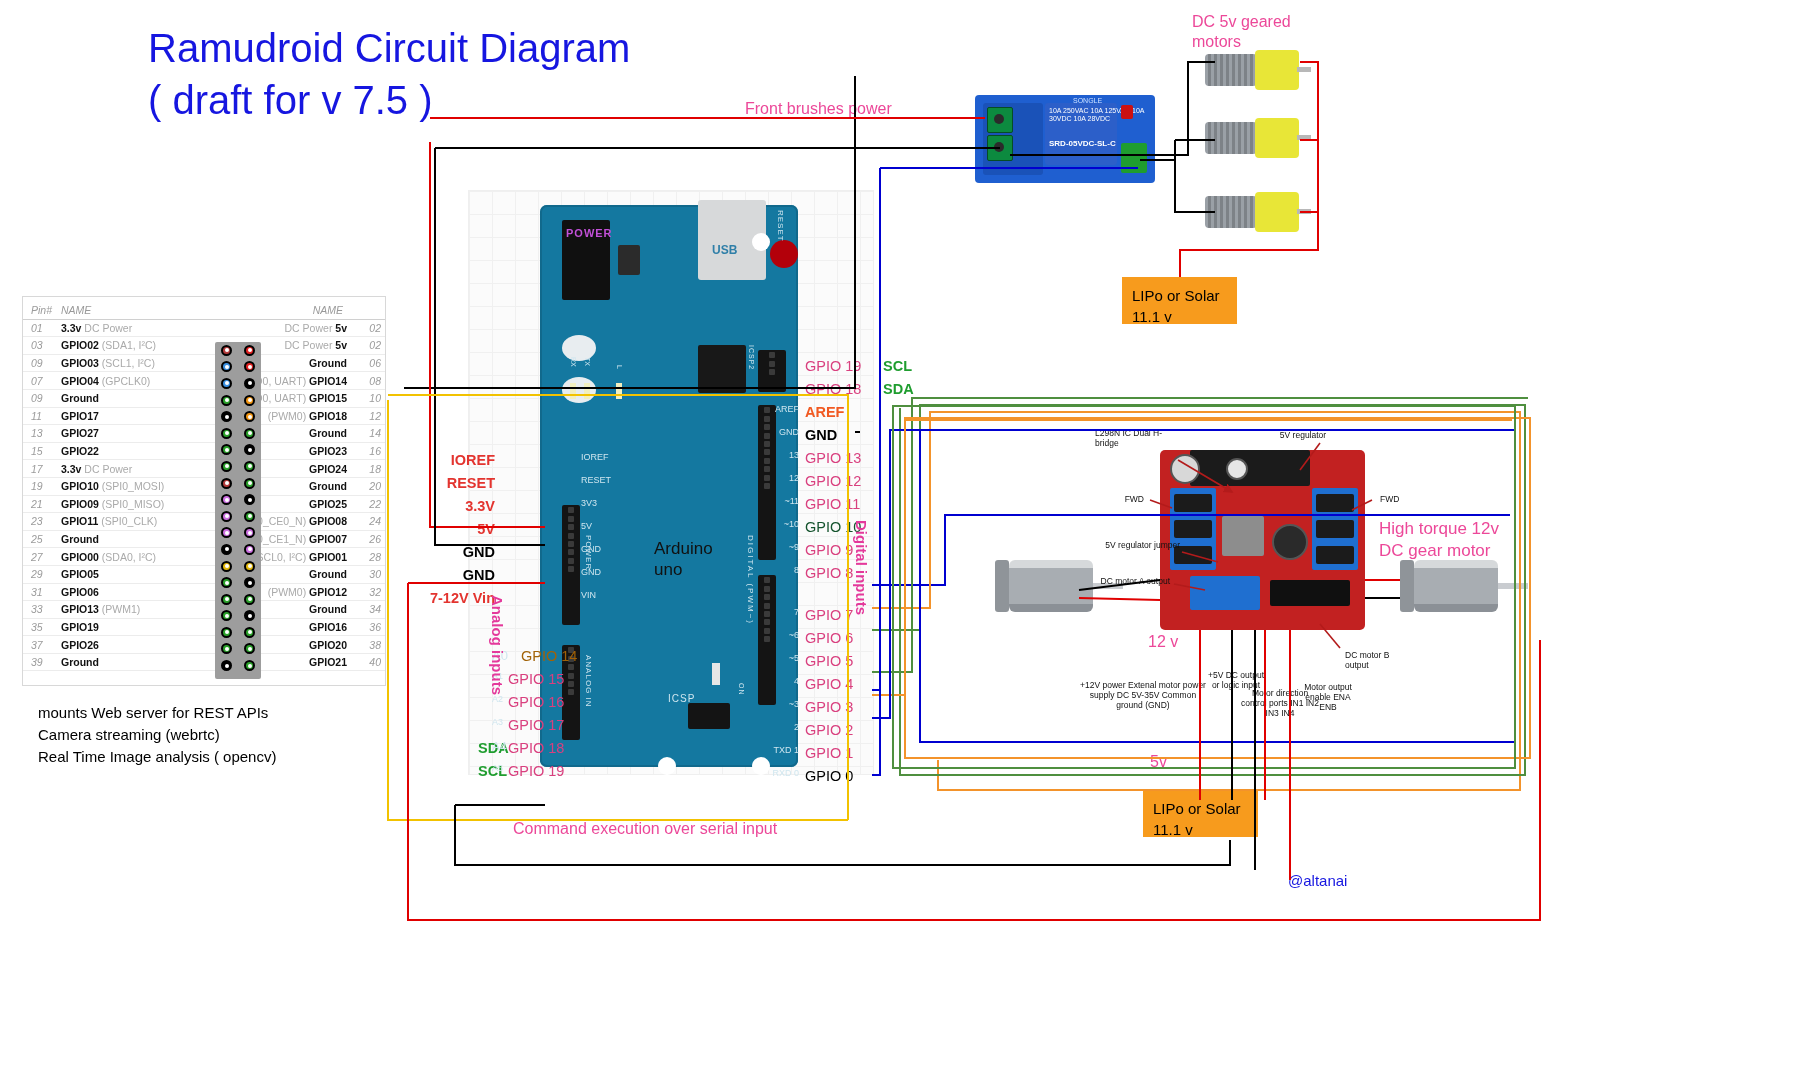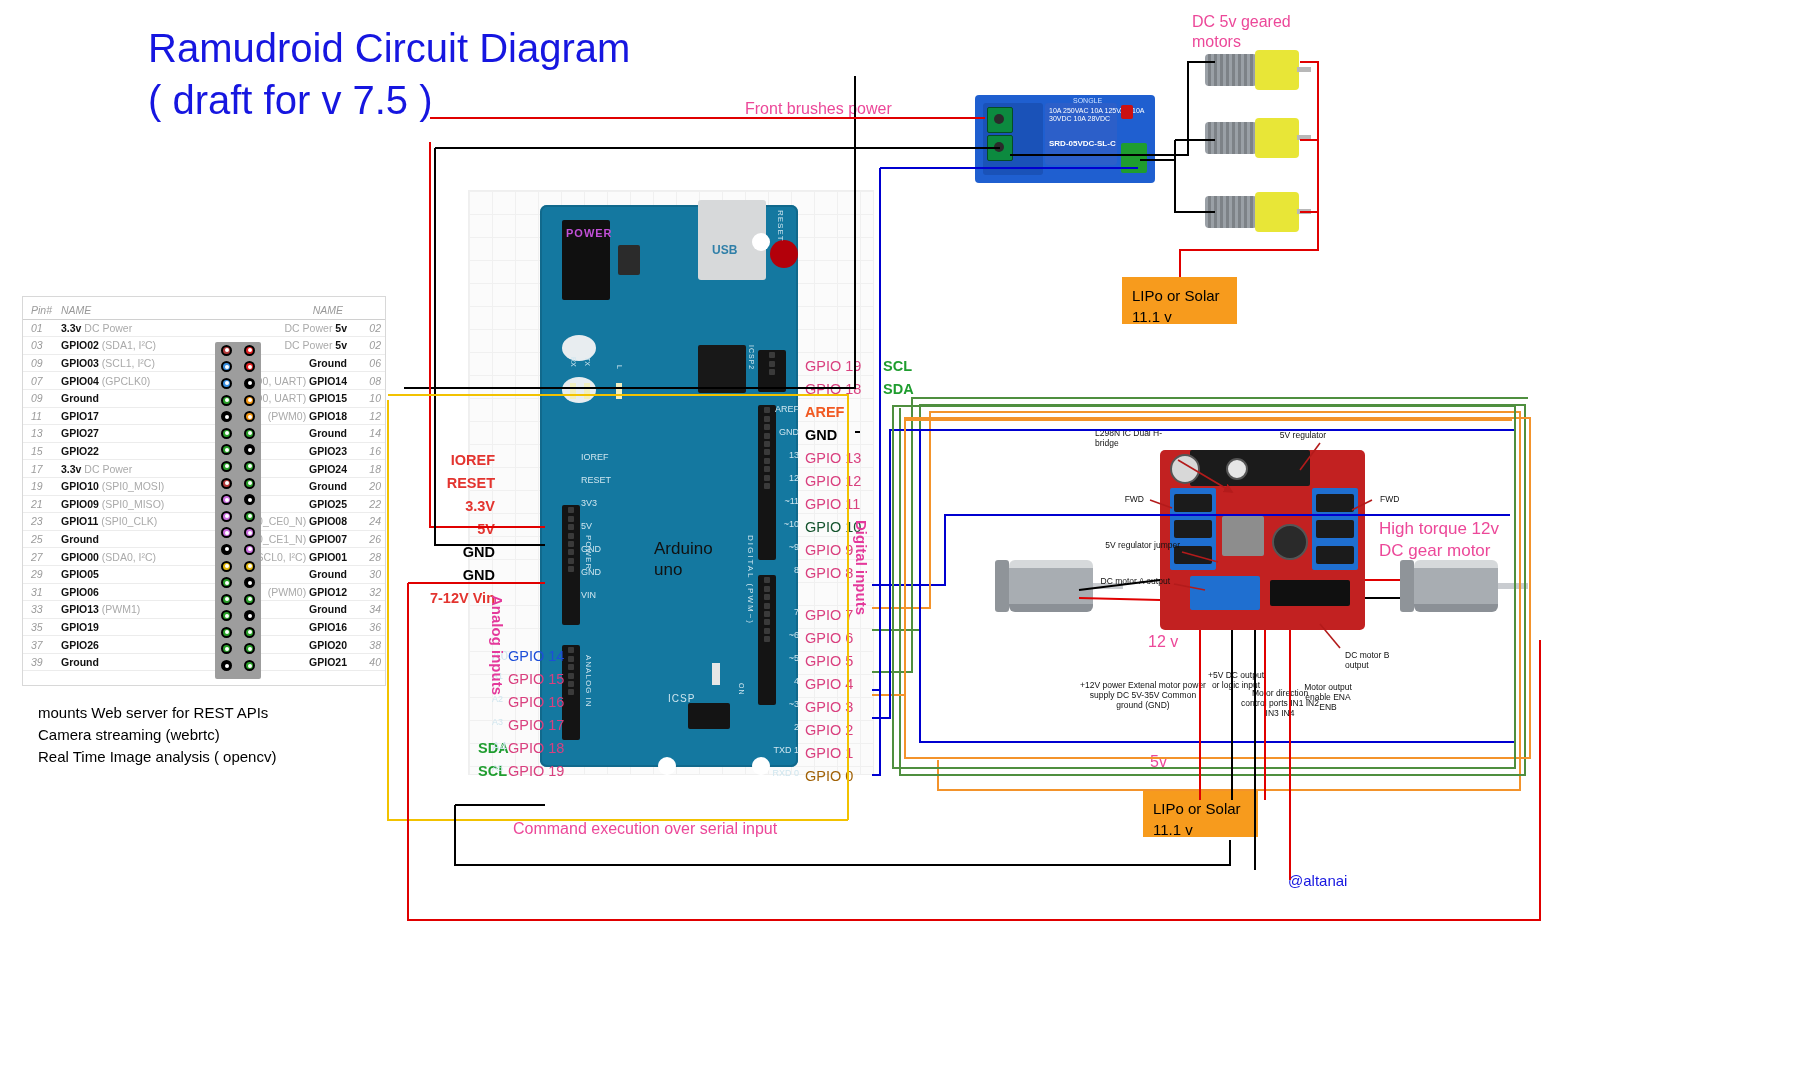--- a/index.html
+++ b/index.html
@@ -418,21 +418,21 @@
     <div style="position: absolute; left: 86px; top: 69px; font-size: 9px; color: rgb(207, 230, 239);">5V</div>
     <div style="position: absolute; right: 0px; top: 92px; white-space: nowrap; text-align: right; width: 80px; font-size: 14.5px; font-weight: bold; color: rgb(0, 0, 0);">GND</div>
     <div style="position: absolute; left: 86px; top: 92px; font-size: 9px; color: rgb(207, 230, 239);">GND</div>
     <div style="position: absolute; right: 0px; top: 115px; white-space: nowrap; text-align: right; width: 80px; font-size: 14.5px; font-weight: bold; color: rgb(0, 0, 0);">GND</div>
     <div style="position: absolute; left: 86px; top: 115px; font-size: 9px; color: rgb(207, 230, 239);">GND</div>
     <div style="position: absolute; right: 0px; top: 138px; white-space: nowrap; text-align: right; width: 80px; font-size: 14.5px; font-weight: bold; color: rgb(227, 52, 47);">7-12V Vin</div>
     <div style="position: absolute; left: 86px; top: 138px; font-size: 9px; color: rgb(207, 230, 239);">VIN</div>
   </div>
 
 <div class="abs" id="ard-analog-pins" style="left: 508px; top: 648px;">
-    <div style="position: absolute; left: 0px; top: 0px; white-space: nowrap; font-size: 14.5px; color: #1d4ed8;">GPIO 14</div>
+    <div style="position: absolute; left: 13px; top: 0px; white-space: nowrap; font-size: 14.5px; color: #a16207;">GPIO 14</div>
     <div style="position: absolute; left: -16px; top: 0px; font-size: 13px; color: rgb(207, 230, 239);">A0</div>
     <div style="position: absolute; left: 0px; top: 23px; white-space: nowrap; font-size: 14.5px; color: rgb(217, 64, 127);">GPIO 15</div>
     <div style="position: absolute; left: -16px; top: 23px; font-size: 9px; color: rgb(207, 230, 239);">A1</div>
     <div style="position: absolute; left: 0px; top: 46px; white-space: nowrap; font-size: 14.5px; color: rgb(217, 64, 127);">GPIO 16</div>
     <div style="position: absolute; left: -16px; top: 46px; font-size: 9px; color: rgb(207, 230, 239);">A2</div>
     <div style="position: absolute; left: 0px; top: 69px; white-space: nowrap; font-size: 14.5px; color: rgb(217, 64, 127);">GPIO 17</div>
     <div style="position: absolute; left: -16px; top: 69px; font-size: 9px; color: rgb(207, 230, 239);">A3</div>
     <div style="position: absolute; left: 0px; top: 92px; white-space: nowrap; font-size: 14.5px; color: rgb(217, 64, 127);">GPIO 18</div>
     <div style="position: absolute; left: -30px; top: 92px; font-size: 14.5px; color: rgb(31, 157, 47); font-weight: bold;">SDA</div>
     <div style="position: absolute; left: -16px; top: 92px; font-size: 12px; color: rgb(207, 230, 239);">A4</div>
@@ -469,21 +469,21 @@
     <div style="position: absolute; left: 0px; top: 295px; white-space: nowrap; font-size: 14.5px; font-weight: 400; color: rgb(217, 64, 127);">GPIO 5</div>
     <div style="position: absolute; left: -46px; width: 40px; text-align: right; top: 295px; font-size: 9px; color: rgb(207, 230, 239);">~5</div>
     <div style="position: absolute; left: 0px; top: 318px; white-space: nowrap; font-size: 14.5px; font-weight: 400; color: rgb(217, 64, 127);">GPIO 4</div>
     <div style="position: absolute; left: -46px; width: 40px; text-align: right; top: 318px; font-size: 9px; color: rgb(207, 230, 239);">4</div>
     <div style="position: absolute; left: 0px; top: 341px; white-space: nowrap; font-size: 14.5px; font-weight: 400; color: rgb(217, 64, 127);">GPIO 3</div>
     <div style="position: absolute; left: -46px; width: 40px; text-align: right; top: 341px; font-size: 9px; color: rgb(207, 230, 239);">~3</div>
     <div style="position: absolute; left: 0px; top: 364px; white-space: nowrap; font-size: 14.5px; font-weight: 400; color: rgb(217, 64, 127);">GPIO 2</div>
     <div style="position: absolute; left: -46px; width: 40px; text-align: right; top: 364px; font-size: 9px; color: rgb(207, 230, 239);">2</div>
     <div style="position: absolute; left: 0px; top: 387px; white-space: nowrap; font-size: 14.5px; font-weight: 400; color: rgb(217, 64, 127);">GPIO 1</div>
     <div style="position: absolute; left: -46px; width: 40px; text-align: right; top: 387px; font-size: 9px; color: rgb(207, 230, 239);">TXD 1</div>
-    <div style="position: absolute; left: 0px; top: 410px; white-space: nowrap; font-size: 14.5px; font-weight: 400; color: #a16207; text-align: center;">GPIO 0</div>
+    <div style="position: absolute; left: 0px; top: 410px; white-space: nowrap; font-size: 14.5px; font-weight: 400; color: #000000; text-align: center;">GPIO 0</div>
     <div style="position: absolute; left: -46px; width: 40px; text-align: right; top: 410px; font-size: 9px; color: rgb(207, 230, 239);">RXD 0</div>
   </div>
 
 <div class="abs magenta vert" style="left:489px;top:595px;font-size:15px;">Analog inputs</div>
 <div class="abs magenta vert" style="left:853px;top:520px;font-size:15px;">Digital inputs</div>
 
 <div class="abs" id="relay">
   <div class="relay-blk" style="left:8px;top:8px;width:60px;height:72px;background:#1a52b8;border-radius:3px;"></div>
   <div class="relay-term" style="left:12px;top:12px;"></div>
   <div class="relay-term" style="left:12px;top:40px;"></div>

